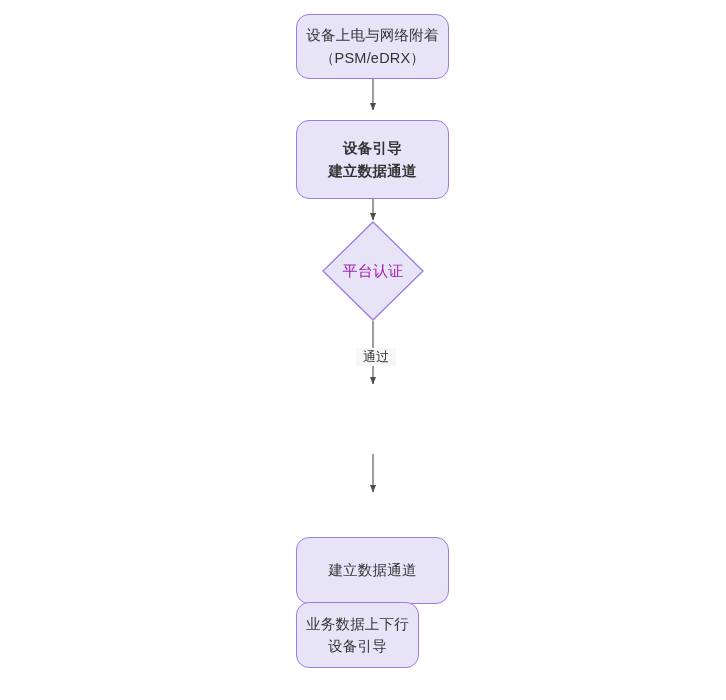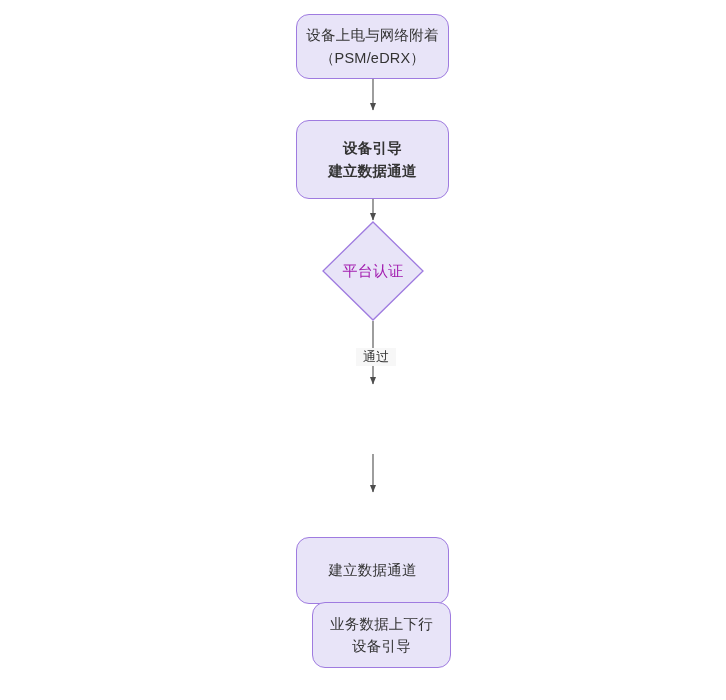--- a/index.html
+++ b/index.html
@@ -120,18 +120,18 @@
     <span class="diamond-label">平台认证</span>
   </div>
 
   <div class="edge-label" style="left:356px; top:348px; width:36px;">通过</div>
 
 
   <div class="node node-process" style="left:296px; top:494px; width:153px; height:67px;margin-top:43px;">
     <span class="line">建立数据通道</span>
   </div>
 
-  <div class="node node-process" style="left:296px; top:602px; width:139px; height:66px;margin-left:16px;">
+  <div class="node node-process" style="left:296px; top:602px; width:123px; height:66px;">
     <span class="line">业务数据上下行</span>
     <span class="line">设备引导</span>
   </div>
 
 </div>
 
 </body></html>

